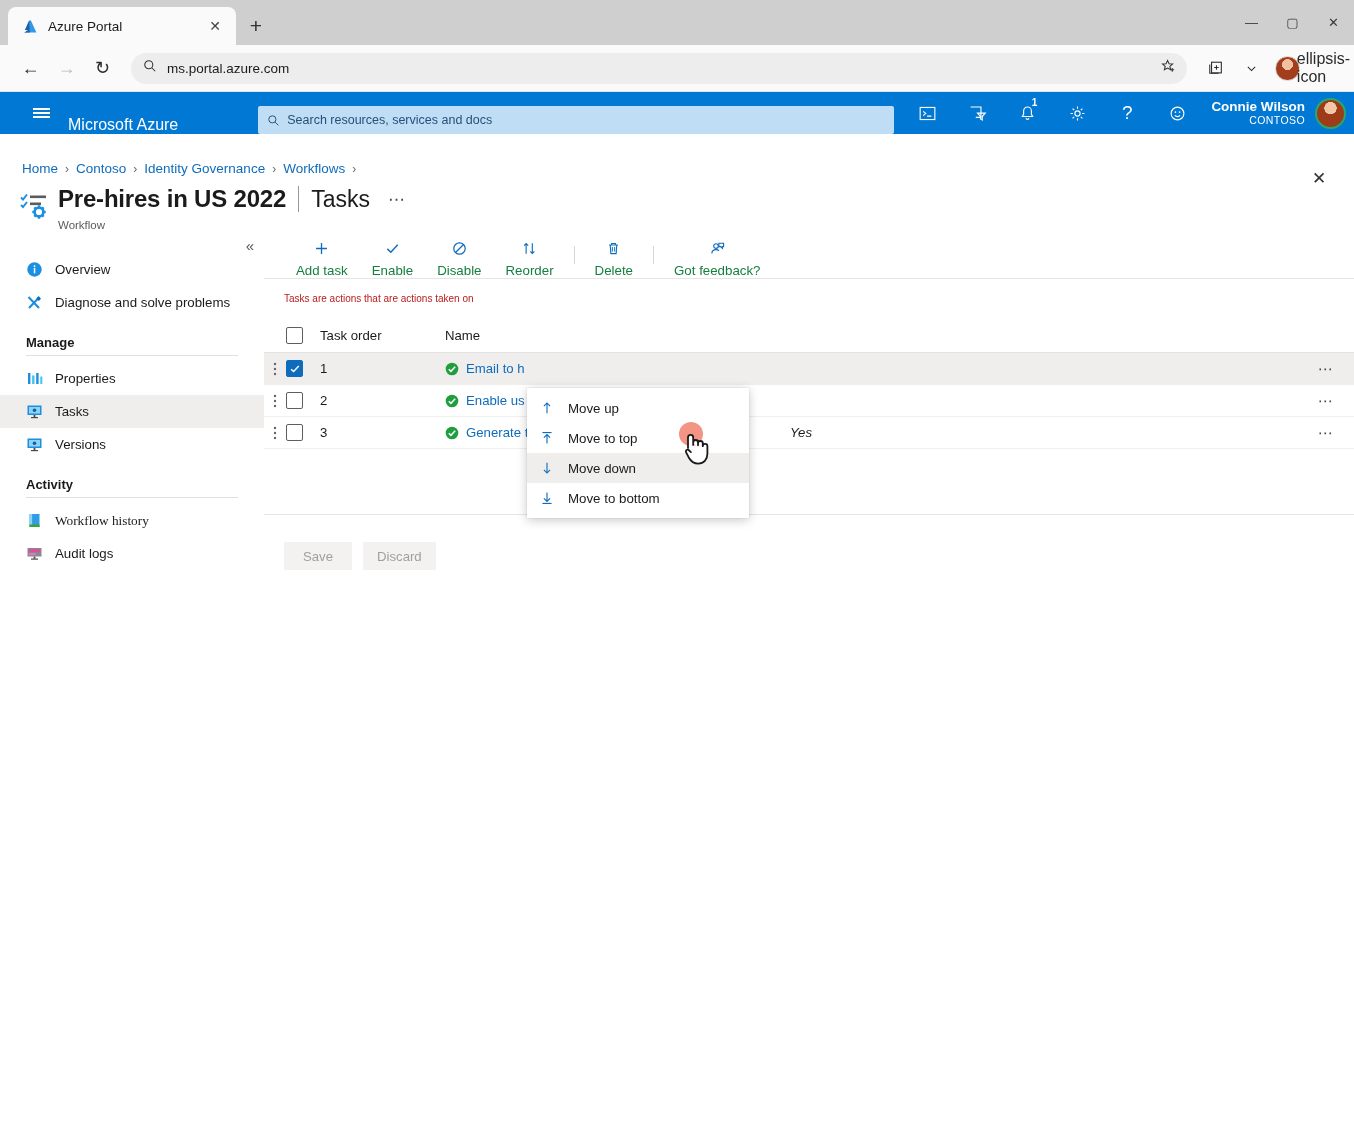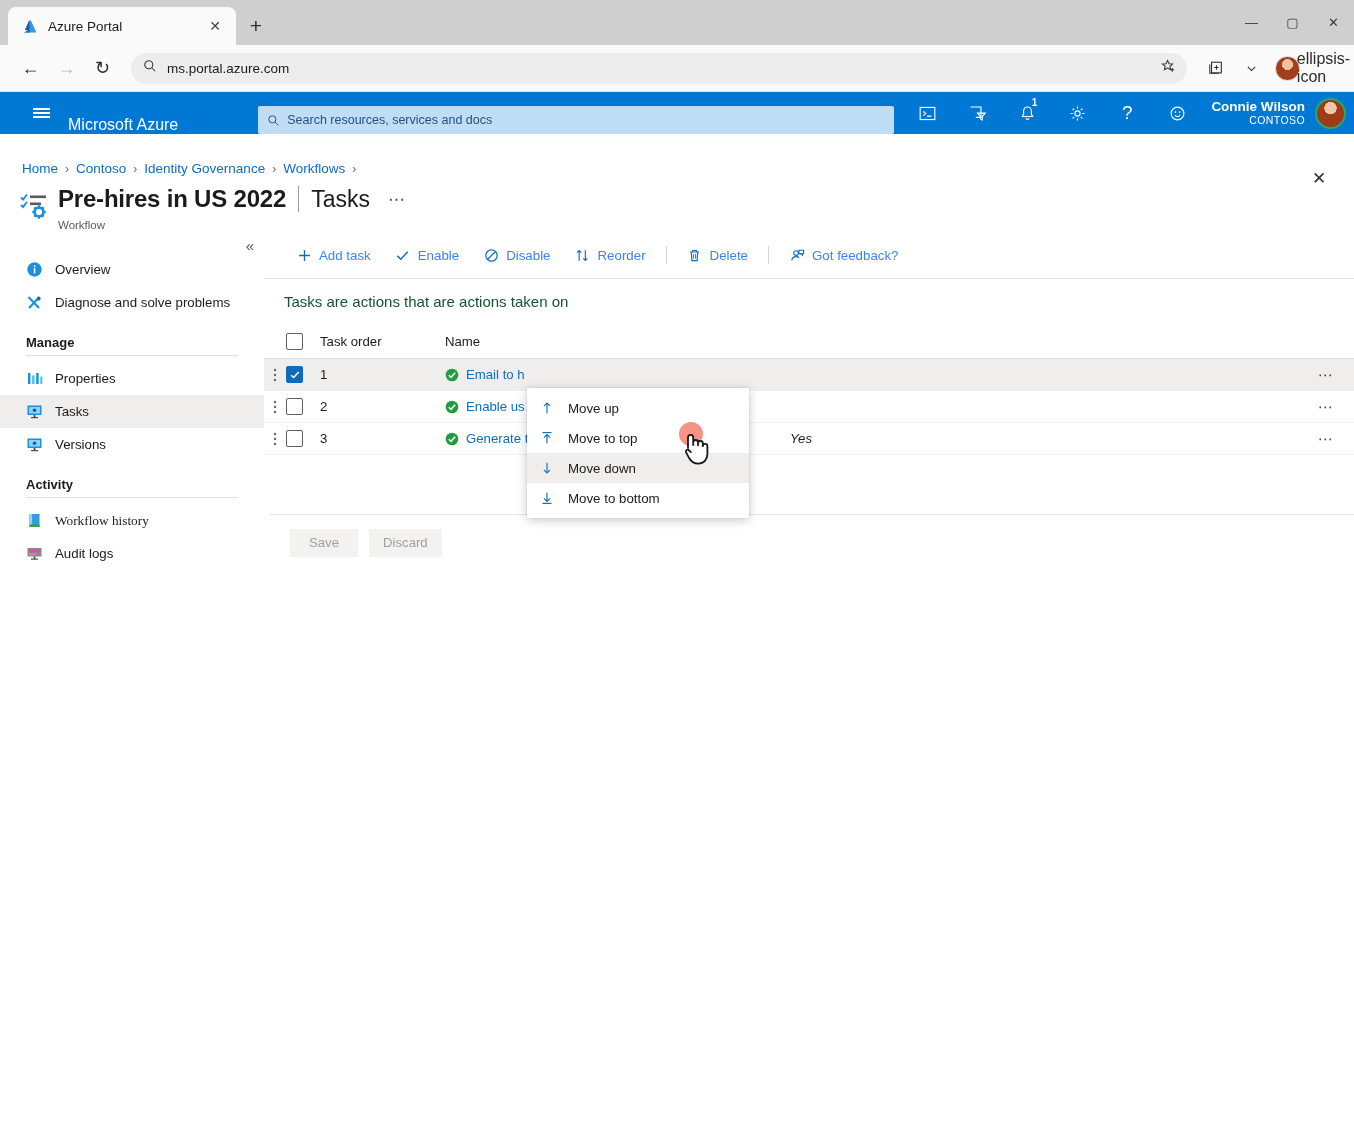--- a/index.html
+++ b/index.html
@@ -111,28 +111,28 @@
   .nav-item.active { background: #f0eeed; }
   .nav-ic { width: 17px; height: 17px; flex: 0 0 17px; display: flex; align-items: center; justify-content: center; }
   .nav-head { font-size: 13px; font-weight: 700; color: #1b1b1b; padding: 16px 0 5px 26px; }
   .nav-rule { height: 1px; background: #e0e0e0; margin: 0 26px 6px 26px; }
 
   
   .main { flex: 1; padding-top: 5px; position: relative; }
   .toolbar { display: flex; align-items: center; gap: 0; height: 38px; padding-left: 20px; }
   .tb-btn {
     display: flex; align-items: center; gap: 7px; height: 30px; padding: 0 12px;
-    font-size: 13.3px; color: #3b82f6; cursor: pointer; white-space: nowrap;
+    font-size: 13.3px; color: #15803d; cursor: pointer; white-space: nowrap; flex-direction: column;
   }
   .tb-ic { color: #0f6cbd; display: flex; align-items: center; justify-content: center;
     width: 16px; height: 16px; flex: 0 0 16px; }
   .tb-div { width: 1px; height: 18px; background: #d6d6d6; margin: 0 8px; }
   .tb-rule { height: 1px; background: #e5e5e5; margin: 4px 0 0 0; }
 
-  .desc { font-size: 15px; color: #14532d; padding: 14px 18px 0 20px; }
+  .desc { font-size: 10px; color: #b91c1c; padding: 14px 18px 0 20px; }
 
   .grid { margin-top: 15px; }
   .grow {
     display: flex; align-items: center; height: 32px; font-size: 13.2px; color: #1b1b1b;
     border-bottom: 1px solid #f0f0f0; position: relative;
   }
   .grow.header { border-bottom: 1px solid #e3e3e3; height: 34px; }
   .grow.selected { background: #f0eeed; border-bottom: 1px solid #f0eeed; }
   .c-drag { width: 22px; flex: 0 0 22px; display: flex; align-items: center; justify-content: center;
     color: #777; font-size: 13px; letter-spacing: 0; line-height: 5px; }
@@ -582,21 +582,21 @@
                   <path d="M3.8 7.2 5.9 9.3 10.2 4.7" fill="none" stroke="#fff" stroke-width="1.5"></path>
                 </svg>
             </span>
             <span class="lnk">Generate temporary access pass</span>
           </div>
           <div class="c-en">Yes</div>
           <div class="c-dots">⋯</div>
         </div>
       </div>
 
-      <div class="footer" style="left:6px;">
+      <div class="footer" style="left:0;align-items:flex-end;">
         <div class="ftr-btn">Save</div>
         <div class="ftr-btn">Discard</div>
       </div>
     </div>
   </div>
 
   <div class="menu">
     <div class="menu-item">
       <span class="menu-ic">
         <svg viewBox="0 0 15 15" width="14" height="14">

